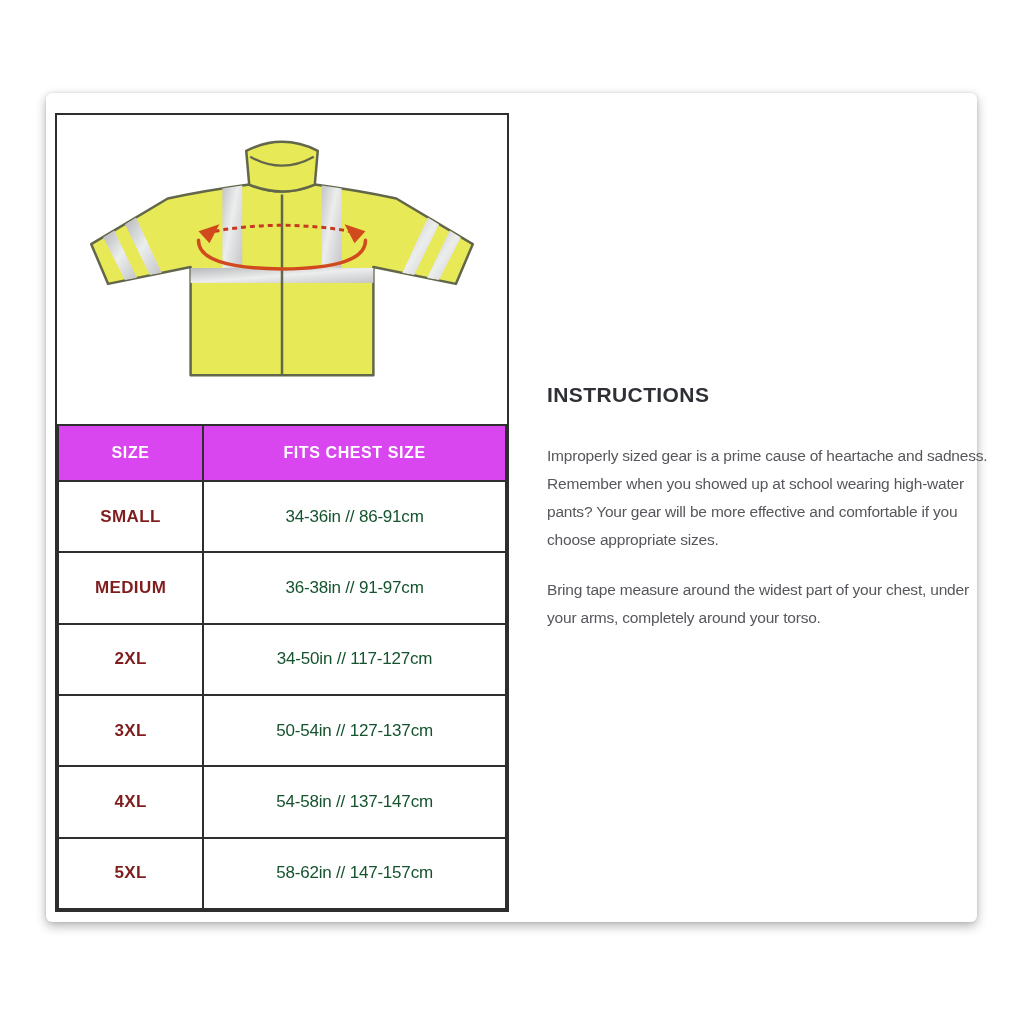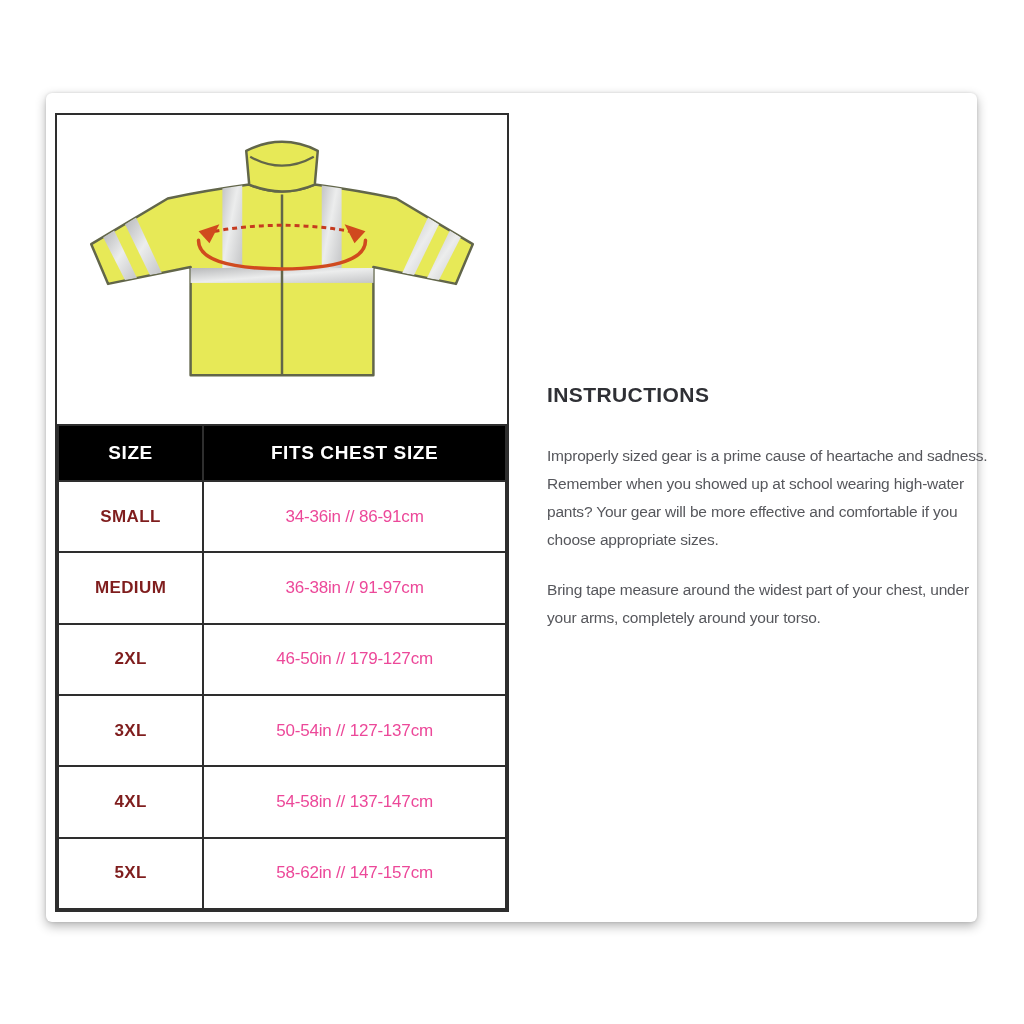--- a/index.html
+++ b/index.html
@@ -44,35 +44,35 @@
     table-layout: fixed;
   }
   table.size-table th, table.size-table td {
     border: 2px solid #2e2e2e;
     text-align: center;
     vertical-align: middle;
   }
   table.size-table col.c1 { width: 32.4%; }
   table.size-table tr.head-row { height: 56px; }
   th.head-cell {
-    background: #000000;
+    background: #d946ef;
     color: #ffffff;
-    font-size: 19px;
+    font-size: 16px;
     font-weight: 700;
     letter-spacing: 0.6px;
   }
   td.size-cell {
     font-size: 17px;
     font-weight: 700;
     color: #7f1d1d;
     letter-spacing: 0.4px;
   }
   td.chest-cell {
     font-size: 17px;
-    color: #ec4899;
+    color: #14532d;
     letter-spacing: -0.2px;
   }
   .instructions {
     position: absolute;
     left: 501px; top: 290px;
     width: 442px;
   }
   .instructions h2 {
     font-size: 21px;
     font-weight: 700;
@@ -151,21 +151,21 @@
               <tr>
                 <td class="size-cell">SMALL</td>
                 <td class="chest-cell">34-36in // 86-91cm</td>
               </tr>
               <tr>
                 <td class="size-cell">MEDIUM</td>
                 <td class="chest-cell">36-38in // 91-97cm</td>
               </tr>
               <tr>
                 <td class="size-cell">2XL</td>
-                <td class="chest-cell">46-50in // 179-127cm</td>
+                <td class="chest-cell">34-50in // 117-127cm</td>
               </tr>
               <tr>
                 <td class="size-cell">3XL</td>
                 <td class="chest-cell">50-54in // 127-137cm</td>
               </tr>
               <tr>
                 <td class="size-cell">4XL</td>
                 <td class="chest-cell">54-58in // 137-147cm</td>
               </tr>
               <tr>

